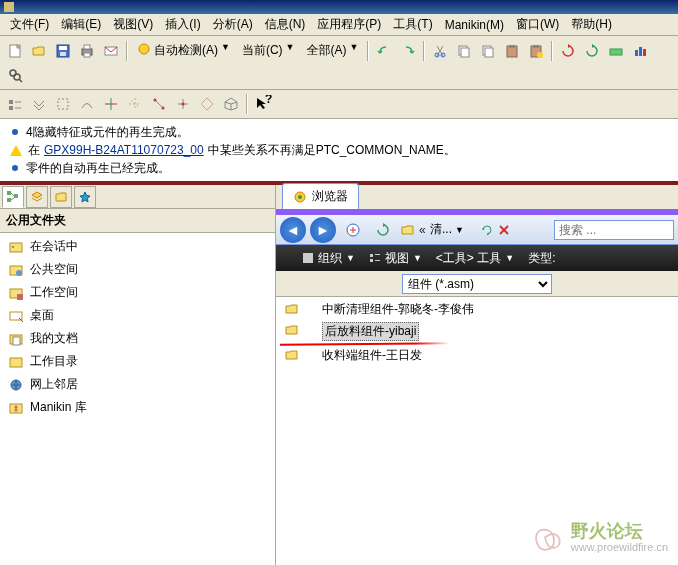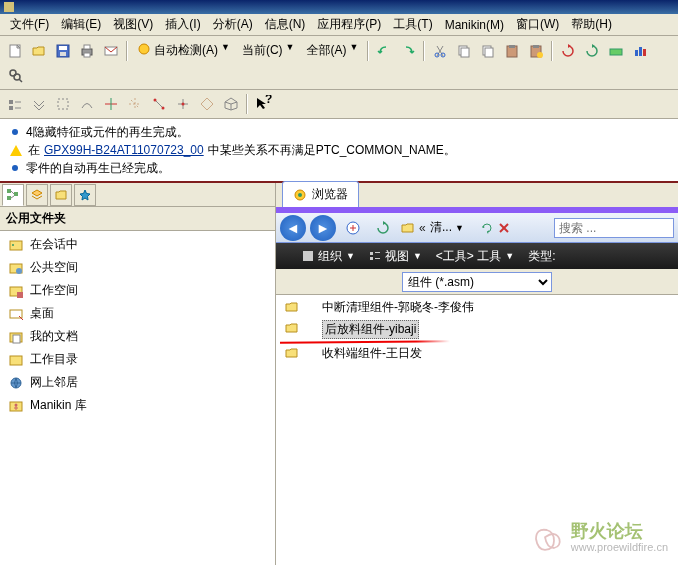--- a/index.html
+++ b/index.html
@@ -11,21 +11,21 @@
 .menubar { height: 22px; background: #ece9d8; display: flex; align-items: center; padding-left: 4px; border-bottom: 1px solid #aca899; }
 .menubar span { padding: 10px 6px; cursor: default; white-space: nowrap; }
 
 .toolbar { background: #ece9d8; padding: 3px 4px; display: flex; align-items: center; gap: 2px; border-bottom: 1px solid #aca899; flex-wrap: wrap; }
 .tool-btn { width: 22px; height: 22px; display: inline-flex; align-items: center; justify-content: center; border: 1px solid transparent; }
 .tool-sep { width: 2px; height: 20px; border-left: 1px solid #aca899; border-right: 1px solid #fff; margin: 0 2px; }
 .tool-text-btn { padding: 2px 4px; display: inline-flex; align-items: flex-start; gap: 3px; border: 1px solid transparent; white-space: nowrap; }
 
 .toolbar2 { background: #ece9d8; padding: 3px 4px; display: flex; align-items: center; gap: 2px; border-bottom: 1px solid #aca899; }
 
-.messages { background: #fff; padding: 4px 8px; border-bottom: 2px solid #7f1d1d; line-height: 18px; }
+.messages { background: #fff; padding: 4px 8px; border-bottom: 4px solid #7f1d1d; line-height: 18px; }
 .msg-line { display: flex; align-items: center; gap: 4px; }
 .bullet-blue { width: 6px; height: 6px; background: #1e5fbf; border-radius: 50%; margin: 0 4px; }
 .warn-icon { width: 0; height: 0; border-left: 6px solid transparent; border-right: 6px solid transparent; border-bottom: 11px solid #ffcc00; position: relative; margin: 0 2px; }
 .msg-text { color: #000; }
 .msg-link { color: #003399; text-decoration: underline; cursor: pointer; }
 
 .main-area { display: flex; height: calc(565px - 14px - 22px - 28px - 28px - 62px); }
 
 .left-panel { width: 276px; display: flex; flex-direction: column; border-right: 1px solid #aca899; }
 .left-tabs { height: 24px; background: #ece9d8; display: flex; align-items: center; padding: 2px; gap: 2px; border-bottom: 1px solid #aca899; }

